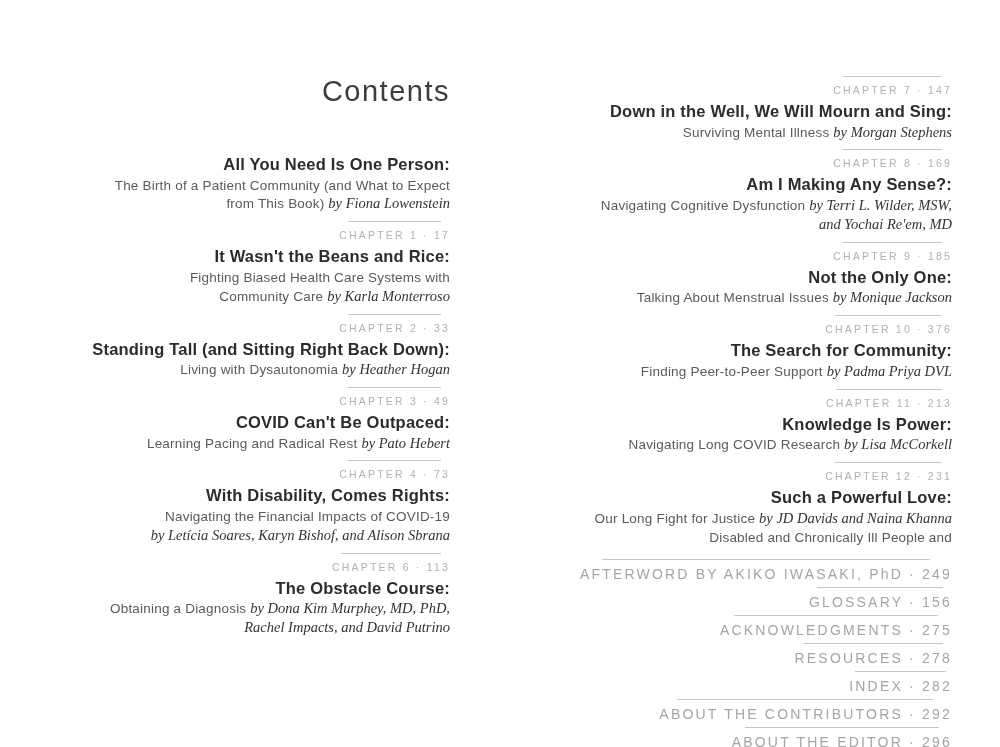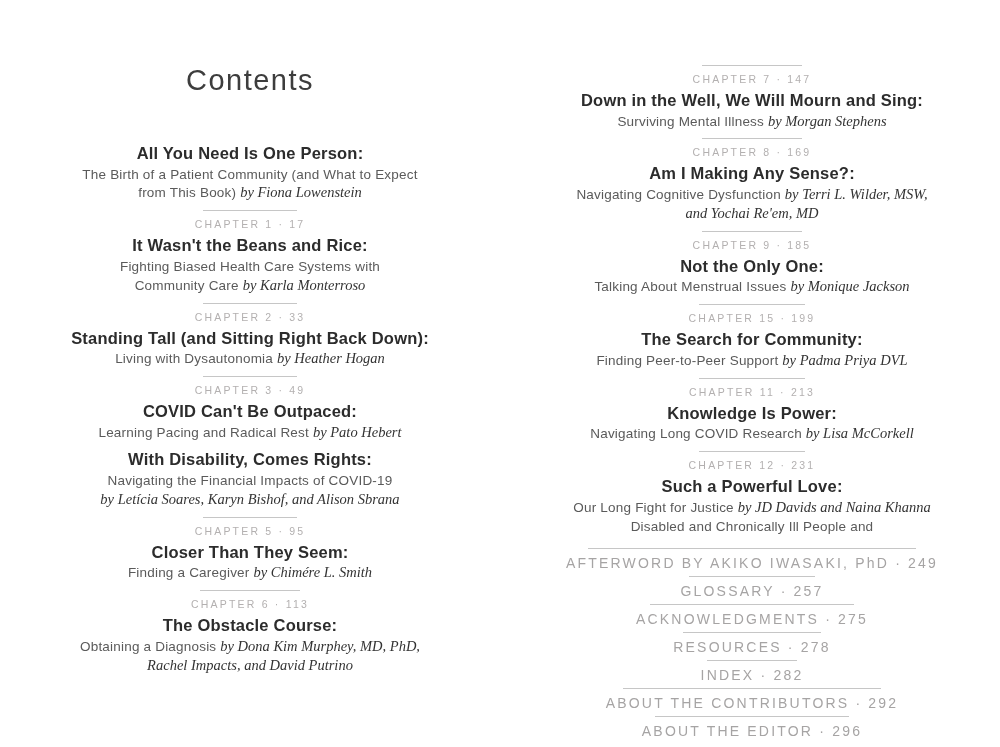--- a/index.html
+++ b/index.html
@@ -9,23 +9,23 @@
   body {
     width: 1000px;
     height: 747px;
     background: #ffffff;
     font-family: "Liberation Sans", sans-serif;
     position: relative;
     overflow: hidden;
   }
   .page {
     position: absolute;
-    top: 1px;
+    top: 12px;
     width: 400px;
-    text-align: center;
+    text-align: right;
   }
   .page-left  { left: 50px; }
   .page-right { left: 552px; padding-top: 64px; }
 
   h1.contents-title {
     font-weight: 300;
     font-size: 29px;
     color: #3d3d3d;
     letter-spacing: 1.5px;
     margin: 64px 0 0 0;
@@ -115,30 +115,26 @@
     <div class="subline"><span>Living with Dysautonomia </span><em class="by">by Heather Hogan</em></div>
   </section>
 
   <section class="sec">
     <div><span class="sec-label">CHAPTER 3 · 49</span></div>
     <h2 class="sec-title">COVID Can't Be Outpaced:</h2>
     <div class="subline"><span>Learning Pacing and Radical Rest </span><em class="by">by Pato Hebert</em></div>
   </section>
 
   <section class="sec">
+    <div><span class="sec-label">CHAPTER 4 · 73</span></div>
     <h2 class="sec-title">With Disability, Comes Rights:</h2>
     <div class="subline"><span>Navigating the Financial Impacts of COVID-19</span><em class="by"></em></div>
     <div class="subline"><span></span><em class="by">by Letícia Soares, Karyn Bishof, and Alison Sbrana</em></div>
   </section>
 
-  <section class="sec">
-    <div><span class="sec-label">CHAPTER 5 · 95</span></div>
-    <h2 class="sec-title">Closer Than They Seem:</h2>
-    <div class="subline"><span>Finding a Caregiver </span><em class="by">by Chimére L. Smith</em></div>
-  </section>
 
   <section class="sec">
     <div><span class="sec-label">CHAPTER 6 · 113</span></div>
     <h2 class="sec-title">The Obstacle Course:</h2>
     <div class="subline"><span>Obtaining a Diagnosis </span><em class="by">by Dona Kim Murphey, MD, PhD,</em></div>
     <div class="subline"><span></span><em class="by">Rachel Impacts, and David Putrino</em></div>
   </section>
 </div>
 
 <div class="page page-right">
@@ -155,40 +151,40 @@
     <div class="subline"><span></span><em class="by">and Yochai Re'em, MD</em></div>
   </section>
 
   <section class="sec">
     <div><span class="sec-label">CHAPTER 9 · 185</span></div>
     <h2 class="sec-title">Not the Only One:</h2>
     <div class="subline"><span>Talking About Menstrual Issues </span><em class="by">by Monique Jackson</em></div>
   </section>
 
   <section class="sec">
-    <div><span class="sec-label">CHAPTER 15 · 199</span></div>
+    <div><span class="sec-label">CHAPTER 10 · 376</span></div>
     <h2 class="sec-title">The Search for Community:</h2>
     <div class="subline"><span>Finding Peer-to-Peer Support </span><em class="by">by Padma Priya DVL</em></div>
   </section>
 
   <section class="sec">
     <div><span class="sec-label">CHAPTER 11 · 213</span></div>
     <h2 class="sec-title">Knowledge Is Power:</h2>
     <div class="subline"><span>Navigating Long COVID Research </span><em class="by">by Lisa McCorkell</em></div>
   </section>
 
   <section class="sec">
     <div><span class="sec-label">CHAPTER 12 · 231</span></div>
     <h2 class="sec-title">Such a Powerful Love:</h2>
     <div class="subline"><span>Our Long Fight for Justice </span><em class="by">by JD Davids and Naina Khanna</em></div>
     <div class="subline"><span>Disabled and Chronically Ill People and</span><em class="by"></em></div>
   </section>
 
   <div class="backmatter">
     <div class="bm-row"><span class="bm-item">AFTERWORD BY AKIKO IWASAKI, PhD · 249</span></div>
-    <div class="bm-row"><span class="bm-item">GLOSSARY · 257</span></div>
+    <div class="bm-row"><span class="bm-item">GLOSSARY · 156</span></div>
     <div class="bm-row"><span class="bm-item">ACKNOWLEDGMENTS · 275</span></div>
     <div class="bm-row"><span class="bm-item">RESOURCES · 278</span></div>
     <div class="bm-row"><span class="bm-item">INDEX · 282</span></div>
     <div class="bm-row"><span class="bm-item">ABOUT THE CONTRIBUTORS · 292</span></div>
     <div class="bm-row"><span class="bm-item">ABOUT THE EDITOR · 296</span></div>
   </div>
 </div>
 
 </body></html>

